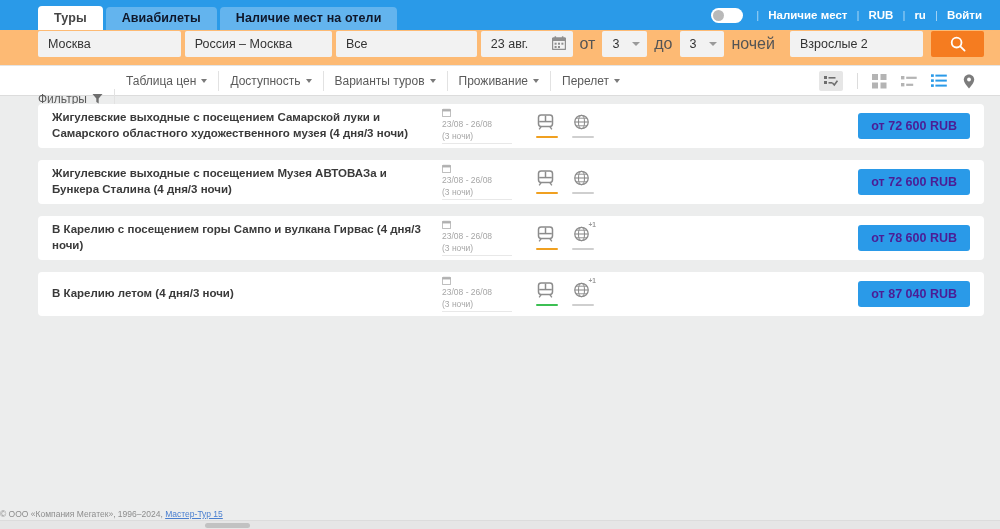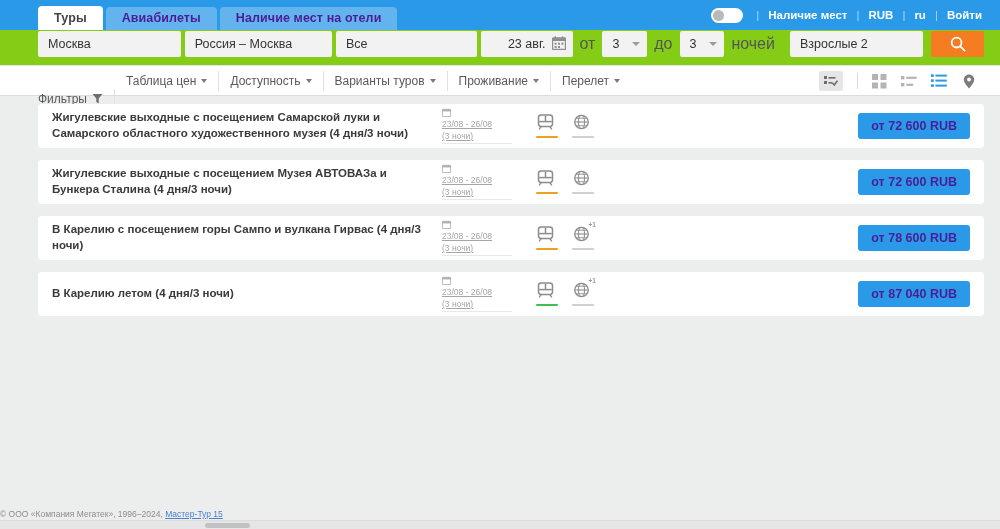--- a/index.html
+++ b/index.html
@@ -15,21 +15,21 @@
   .topbar {
     height: 30px; background: #2a9ae8;
     display: flex; align-items: flex-end;
     position: relative;
   }
   .tabs { display: flex; align-items: flex-end; margin-left: 38px; gap: 3px; height: 30px; }
   .tab {
     height: 23px; line-height: 23px;
     padding: 0 16px;
     font-size: 12.5px; font-weight: bold;
-    color: #4c1d95;
+    color: #0f172a;
     background: #63b4ee;
     border-radius: 4px 4px 0 0;
     white-space: nowrap;
     cursor: pointer;
     letter-spacing: .1px;
   }
   .tab.active {
     background: #ffffff;
     color: #444;
     height: 24px; line-height: 24px;
@@ -47,38 +47,38 @@
   .toggle .knob {
     position: absolute; left: 2px; top: 2px;
     width: 11px; height: 11px; border-radius: 50%;
     background: #b9b9b9;
   }
   .sep { color: #a8d6f5; padding: 0 9px; font-weight: normal; }
   .topright a { color: #ffffff; text-decoration: none; cursor: pointer; white-space: nowrap; }
 
   
   .searchbar {
-    height: 36px; background: #84cc16;
+    height: 36px; background: #fdba74;
     display: flex; align-items: center;
     padding: 0 16px 8px 38px;
     border-bottom: 1px solid #e4e4e4;
   }
   .field {
     background: #f2f2f2;
     height: 26px; line-height: 26px;
     font-size: 12.5px; color: #333;
     padding: 0 10px;
     border-radius: 2px;
     white-space: nowrap; overflow: hidden;
     cursor: text;
   }
   .f-city   { width: 150px; }
   .f-region { width: 155px; margin-left: 4px; }
   .f-all    { width: 148px; margin-left: 4px; }
-  .f-date   { width: 96px; margin-left: 4px; position: relative; text-align: center; }
+  .f-date   { width: 96px; margin-left: 4px; position: relative; }
   .cal-ico {
     position: absolute; right: 7px; top: 5px;
     width: 14px; height: 14px;
     cursor: pointer;
   }
   .lbl { font-size: 16px; color: #555; padding: 0 7px; white-space: nowrap; }
   .f-num {
     width: 46px; margin-left: 0;
     position: relative; padding-right: 16px;
     cursor: pointer;
@@ -146,21 +146,20 @@
     line-height: 1.35;
     width: 380px;
     cursor: pointer;
   }
   .card-date {
     width: 70px; margin-left: 10px;
     font-size: 8.5px; color: #a6a6a6;
     line-height: 1.45;
     border-bottom: 1px solid #e8e8e8;
     padding-bottom: 1px;
-    text-decoration: underline;
   }
   .card-date .cal { display: block; margin-bottom: 1px; }
   .card-icons { display: flex; gap: 14px; margin-left: 24px; align-items: flex-start; }
   .tico { position: relative; width: 22px; }
   .tico .bar { height: 2px; margin-top: 2px; border-radius: 1px; background: #cfcfcf; }
   .tico .bar.orange { background: #f0a020; }
   .tico .bar.green { background: #3cbf53; }
   .tico .plus {
     position: absolute; top: -5px; right: -2px;
     font-size: 6.5px; color: #9a9a9a; font-weight: bold;

